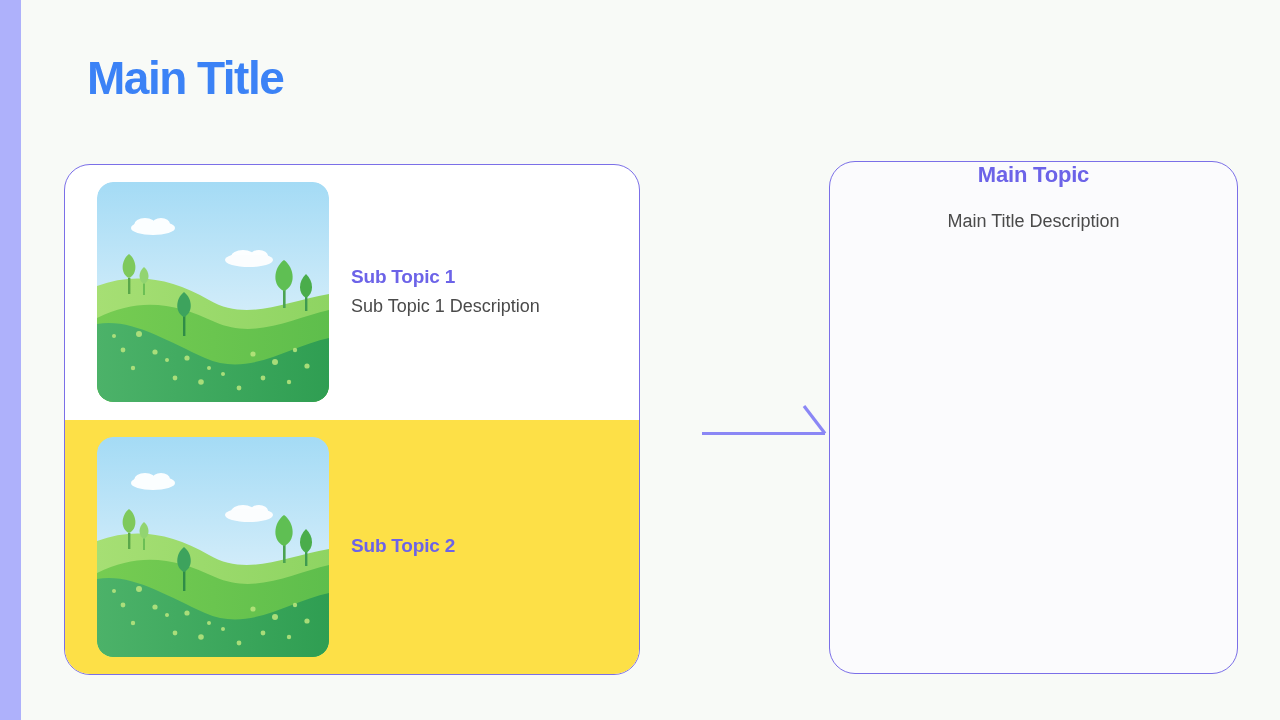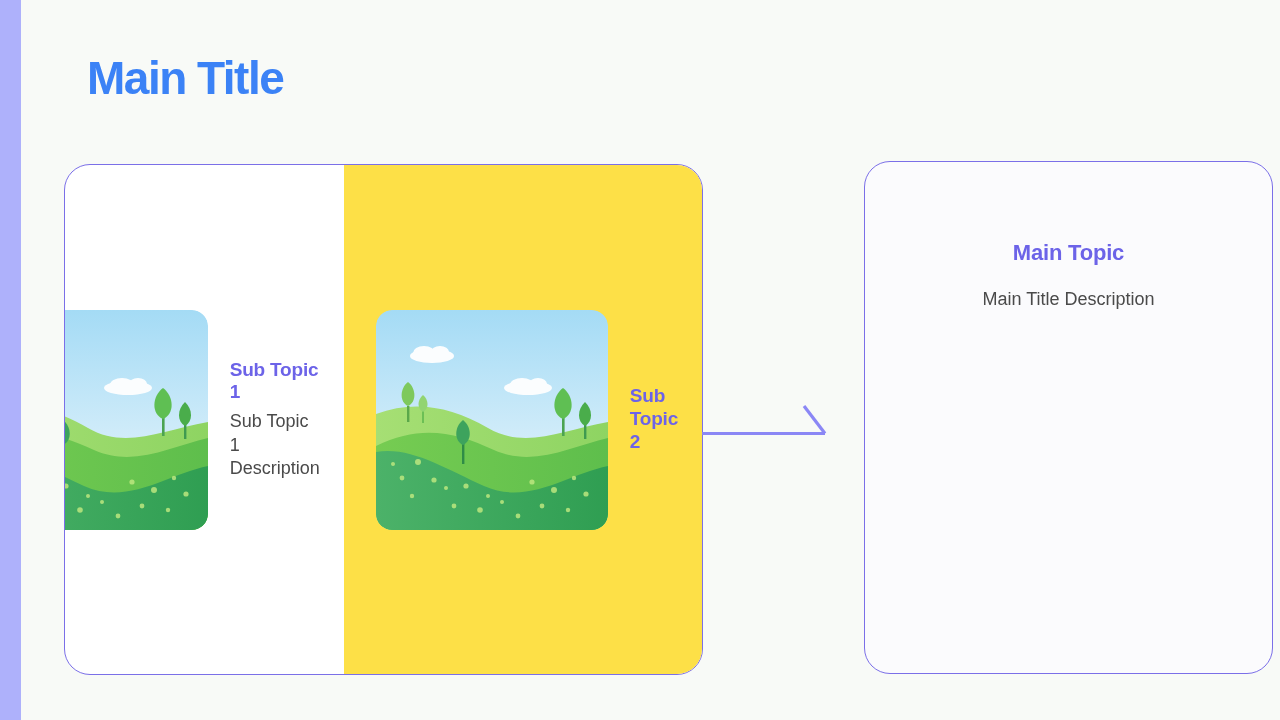--- a/index.html
+++ b/index.html
@@ -36,27 +36,27 @@
     letter-spacing: -1.5px;
     line-height: 1.08;
     white-space: nowrap;
   }
 
   
   .subtopics-card {
     position: absolute;
     left: 64px;
     top: 164px;
-    width: 639px;
+    width: 576px;
     height: 511px;
     border: 1.5px solid #7b6fe8;
     border-radius: 26px;
     background: #ffffff;
     display: flex;
-    flex-direction: row;
+    flex-direction: column;
     overflow: hidden;
     justify-content: flex-end;
   }
 
   .subtopic-row {
     flex: 1 1 0;
     display: flex;
     align-items: center;
     padding-left: 32px;
     padding-right: 24px;
@@ -101,28 +101,27 @@
     left: 698px;
     top: 392px;
     width: 136px;
     height: 56px;
     overflow: visible;
   }
 
   
   .maintopic-panel {
     position: absolute;
-    left: 864px;
+    left: 829px;
     top: 161px;
     width: 409px;
     height: 513px;
     border: 1.5px solid #7b6fe8;
     border-radius: 26px;
     background: #fbfbfd;
-    padding-top: 78px;
     text-align: center;
   }
 
   .maintopic-title {
     font-size: 22px;
     font-weight: bold;
     color: #6c63e8;
     letter-spacing: -0.2px;
     line-height: 1.2;
   }

